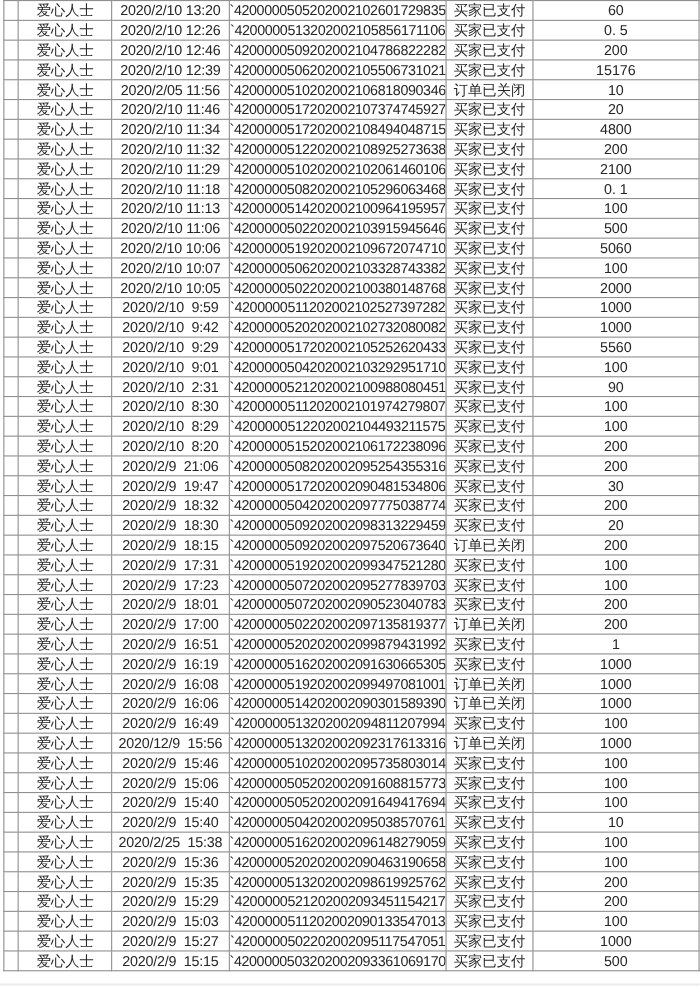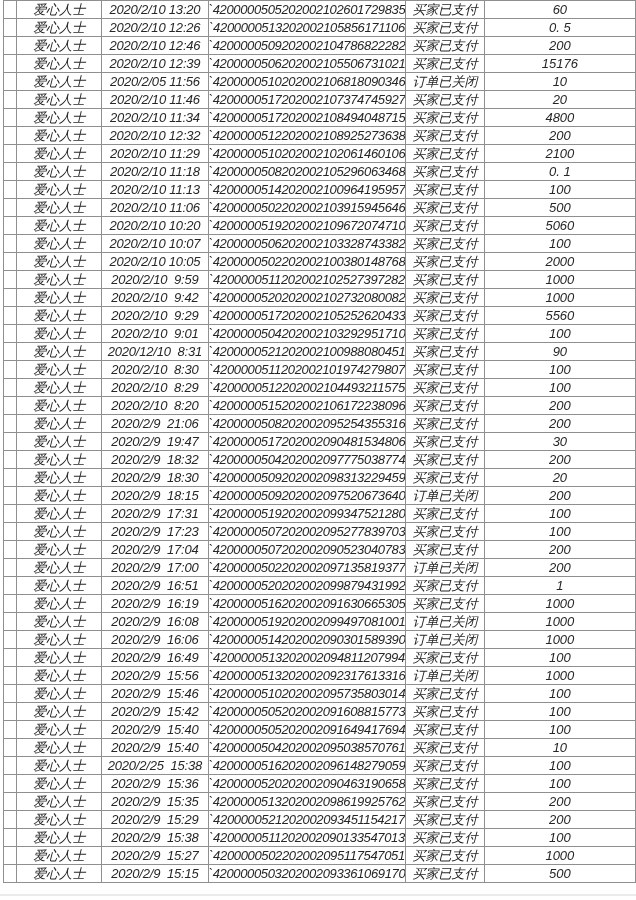--- a/index.html
+++ b/index.html
@@ -15,21 +15,20 @@
     overflow: hidden;
   }
   .sheet {
     position: absolute;
     left: 3px;
     top: 0;
   }
   table.orders {
     border-collapse: collapse;
     table-layout: fixed;
-    font-style: italic;
   }
   table.orders td {
     border: 1px solid #8f8f8f;
     height: 17px;
     padding: 0;
     font-size: 13px;
     line-height: 17px;
     color: #262626;
     text-align: center;
     vertical-align: middle;
@@ -117,21 +116,21 @@
           <td class="spacer-cell"></td>
           <td class="donor-cell">爱心人士</td>
           <td class="datetime-cell">2020/2/10 11:34</td>
           <td class="order-cell">`4200000517202002108494048715</td>
           <td class="status-cell">买家已支付</td>
           <td class="amount-cell">4800</td>
         </tr>
         <tr>
           <td class="spacer-cell"></td>
           <td class="donor-cell">爱心人士</td>
-          <td class="datetime-cell">2020/2/10 12:32</td>
+          <td class="datetime-cell">2020/2/10 11:32</td>
           <td class="order-cell">`4200000512202002108925273638</td>
           <td class="status-cell">买家已支付</td>
           <td class="amount-cell">200</td>
         </tr>
         <tr>
           <td class="spacer-cell"></td>
           <td class="donor-cell">爱心人士</td>
           <td class="datetime-cell">2020/2/10 11:29</td>
           <td class="order-cell">`4200000510202002102061460106</td>
           <td class="status-cell">买家已支付</td>
@@ -157,21 +156,21 @@
           <td class="spacer-cell"></td>
           <td class="donor-cell">爱心人士</td>
           <td class="datetime-cell">2020/2/10 11:06</td>
           <td class="order-cell">`4200000502202002103915945646</td>
           <td class="status-cell">买家已支付</td>
           <td class="amount-cell">500</td>
         </tr>
         <tr>
           <td class="spacer-cell"></td>
           <td class="donor-cell">爱心人士</td>
-          <td class="datetime-cell">2020/2/10 10:20</td>
+          <td class="datetime-cell">2020/2/10 10:06</td>
           <td class="order-cell">`4200000519202002109672074710</td>
           <td class="status-cell">买家已支付</td>
           <td class="amount-cell">5060</td>
         </tr>
         <tr>
           <td class="spacer-cell"></td>
           <td class="donor-cell">爱心人士</td>
           <td class="datetime-cell">2020/2/10 10:07</td>
           <td class="order-cell">`4200000506202002103328743382</td>
           <td class="status-cell">买家已支付</td>
@@ -213,21 +212,21 @@
           <td class="spacer-cell"></td>
           <td class="donor-cell">爱心人士</td>
           <td class="datetime-cell">2020/2/10  9:01</td>
           <td class="order-cell">`4200000504202002103292951710</td>
           <td class="status-cell">买家已支付</td>
           <td class="amount-cell">100</td>
         </tr>
         <tr>
           <td class="spacer-cell"></td>
           <td class="donor-cell">爱心人士</td>
-          <td class="datetime-cell">2020/12/10  8:31</td>
+          <td class="datetime-cell">2020/2/10  2:31</td>
           <td class="order-cell">`4200000521202002100988080451</td>
           <td class="status-cell">买家已支付</td>
           <td class="amount-cell">90</td>
         </tr>
         <tr>
           <td class="spacer-cell"></td>
           <td class="donor-cell">爱心人士</td>
           <td class="datetime-cell">2020/2/10  8:30</td>
           <td class="order-cell">`4200000511202002101974279807</td>
           <td class="status-cell">买家已支付</td>
@@ -301,21 +300,21 @@
           <td class="spacer-cell"></td>
           <td class="donor-cell">爱心人士</td>
           <td class="datetime-cell">2020/2/9  17:23</td>
           <td class="order-cell">`4200000507202002095277839703</td>
           <td class="status-cell">买家已支付</td>
           <td class="amount-cell">100</td>
         </tr>
         <tr>
           <td class="spacer-cell"></td>
           <td class="donor-cell">爱心人士</td>
-          <td class="datetime-cell">2020/2/9  17:04</td>
+          <td class="datetime-cell">2020/2/9  18:01</td>
           <td class="order-cell">`4200000507202002090523040783</td>
           <td class="status-cell">买家已支付</td>
           <td class="amount-cell">200</td>
         </tr>
         <tr>
           <td class="spacer-cell"></td>
           <td class="donor-cell">爱心人士</td>
           <td class="datetime-cell">2020/2/9  17:00</td>
           <td class="order-cell">`4200000502202002097135819377</td>
           <td class="status-cell">订单已关闭</td>
@@ -357,37 +356,37 @@
           <td class="spacer-cell"></td>
           <td class="donor-cell">爱心人士</td>
           <td class="datetime-cell">2020/2/9  16:49</td>
           <td class="order-cell">`4200000513202002094811207994</td>
           <td class="status-cell">买家已支付</td>
           <td class="amount-cell">100</td>
         </tr>
         <tr>
           <td class="spacer-cell"></td>
           <td class="donor-cell">爱心人士</td>
-          <td class="datetime-cell">2020/2/9  15:56</td>
+          <td class="datetime-cell">2020/12/9  15:56</td>
           <td class="order-cell">`4200000513202002092317613316</td>
           <td class="status-cell">订单已关闭</td>
           <td class="amount-cell">1000</td>
         </tr>
         <tr>
           <td class="spacer-cell"></td>
           <td class="donor-cell">爱心人士</td>
           <td class="datetime-cell">2020/2/9  15:46</td>
           <td class="order-cell">`4200000510202002095735803014</td>
           <td class="status-cell">买家已支付</td>
           <td class="amount-cell">100</td>
         </tr>
         <tr>
           <td class="spacer-cell"></td>
           <td class="donor-cell">爱心人士</td>
-          <td class="datetime-cell">2020/2/9  15:42</td>
+          <td class="datetime-cell">2020/2/9  15:06</td>
           <td class="order-cell">`4200000505202002091608815773</td>
           <td class="status-cell">买家已支付</td>
           <td class="amount-cell">100</td>
         </tr>
         <tr>
           <td class="spacer-cell"></td>
           <td class="donor-cell">爱心人士</td>
           <td class="datetime-cell">2020/2/9  15:40</td>
           <td class="order-cell">`4200000505202002091649417694</td>
           <td class="status-cell">买家已支付</td>
@@ -429,21 +428,21 @@
           <td class="spacer-cell"></td>
           <td class="donor-cell">爱心人士</td>
           <td class="datetime-cell">2020/2/9  15:29</td>
           <td class="order-cell">`4200000521202002093451154217</td>
           <td class="status-cell">买家已支付</td>
           <td class="amount-cell">200</td>
         </tr>
         <tr>
           <td class="spacer-cell"></td>
           <td class="donor-cell">爱心人士</td>
-          <td class="datetime-cell">2020/2/9  15:38</td>
+          <td class="datetime-cell">2020/2/9  15:03</td>
           <td class="order-cell">`4200000511202002090133547013</td>
           <td class="status-cell">买家已支付</td>
           <td class="amount-cell">100</td>
         </tr>
         <tr>
           <td class="spacer-cell"></td>
           <td class="donor-cell">爱心人士</td>
           <td class="datetime-cell">2020/2/9  15:27</td>
           <td class="order-cell">`4200000502202002095117547051</td>
           <td class="status-cell">买家已支付</td>

